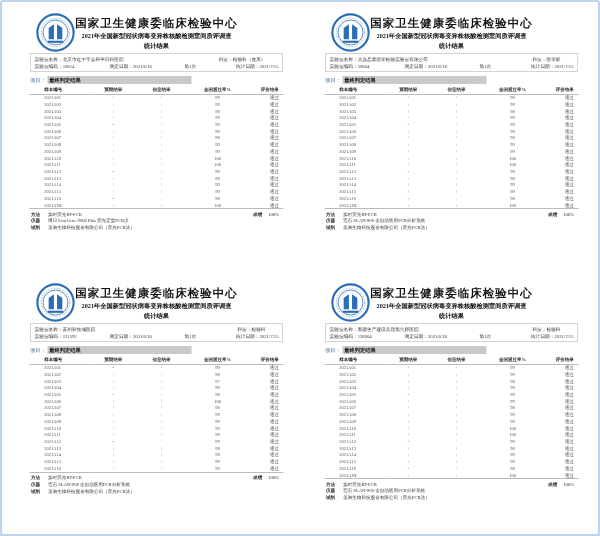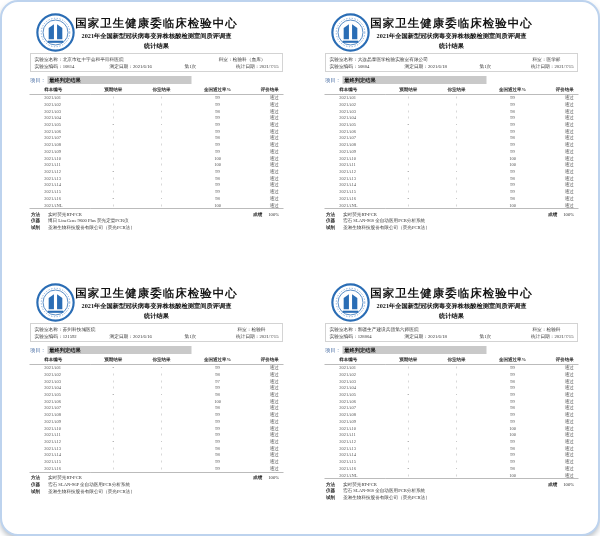--- a/index.html
+++ b/index.html
@@ -1,18 +1,18 @@
 <!DOCTYPE html>
 <html><head>
 <meta charset="utf-8">
 <style>
   html,body{margin:0;padding:0;background:#fff;}
   .frame{
     width:600px;height:536px;box-sizing:border-box;background:#fff;
-    border:2px solid #bdd3ee;border-radius:18px;
+    border:2px solid #bdd3ee;border-radius:3px;
     box-shadow:0 3px 5px rgba(130,140,150,.5);
     overflow:hidden;
     font-family:"Liberation Serif","DejaVu Serif",serif;
   }
   .grid{
     display:grid;grid-template-columns:257px 257px;grid-template-rows:250px 250px;
     column-gap:38px;row-gap:20px;padding:8px 18px 8px 26px;
   }
   .doc{width:257px;height:250px;position:relative;overflow:hidden;}
   .doc-inner{width:514px;height:500px;transform:scale(.5);transform-origin:0 0;color:#222;}

